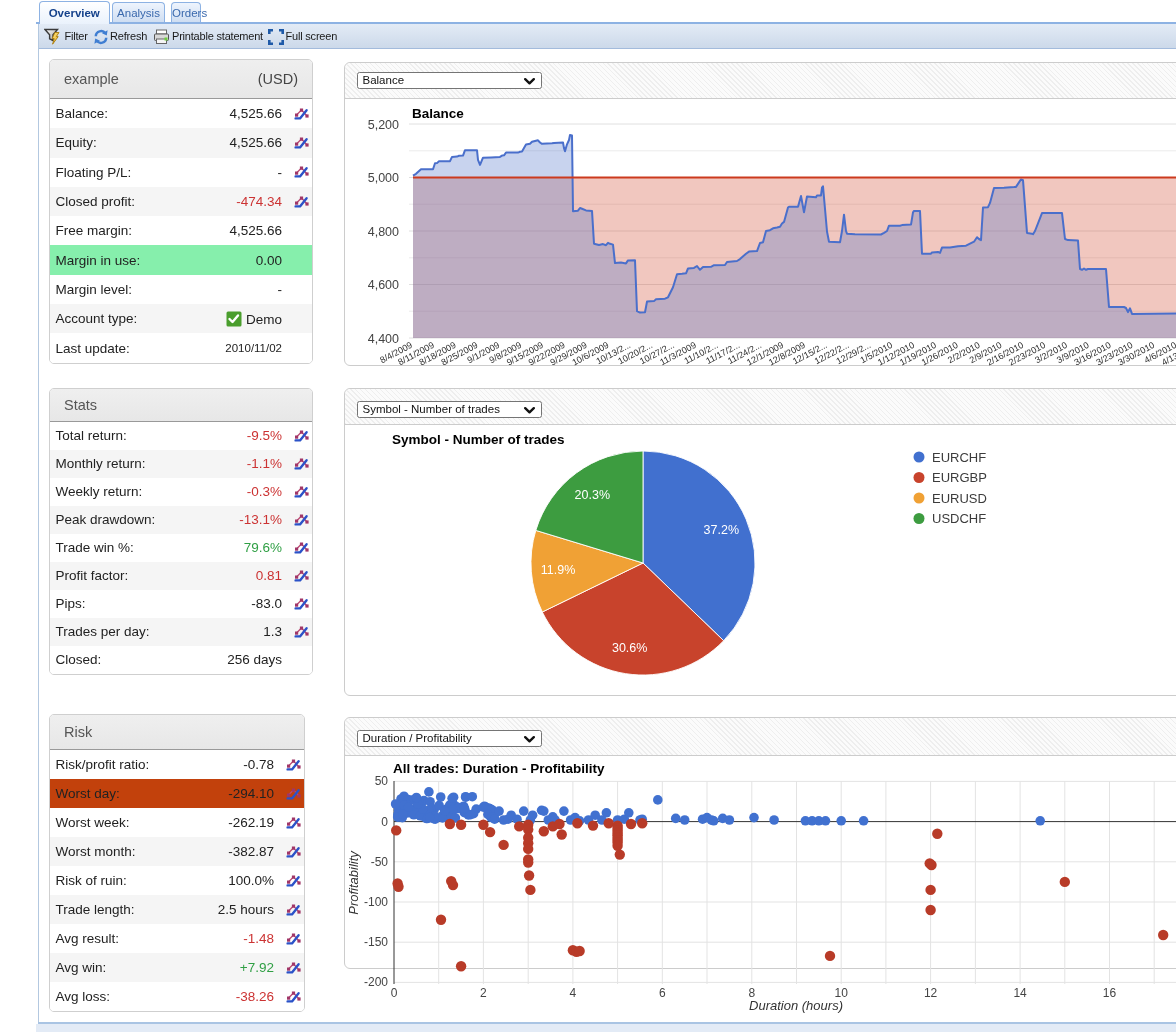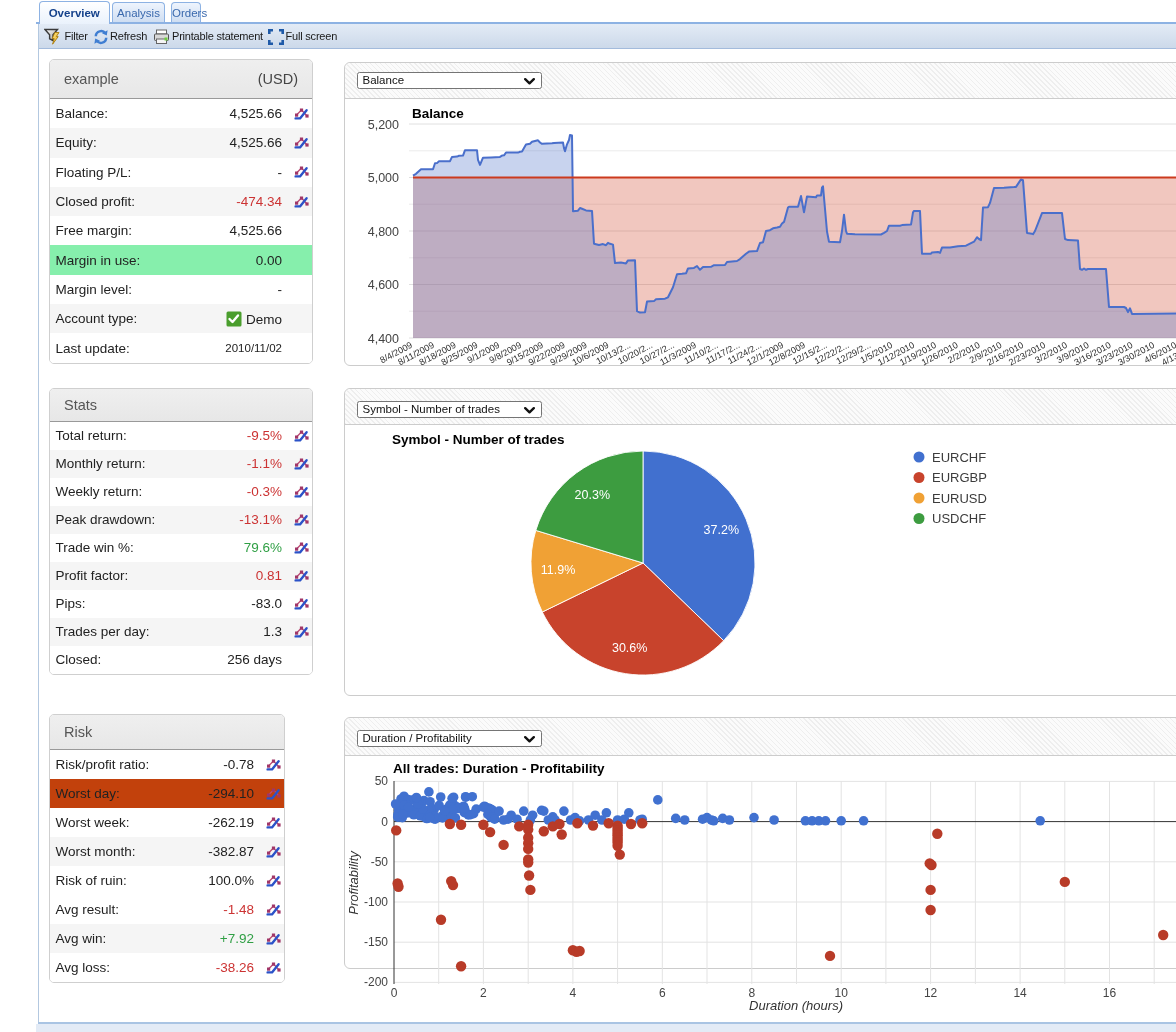--- a/index.html
+++ b/index.html
@@ -257,21 +257,21 @@
             <rect x="11.4" y="7.4" width="3.2" height="3.2" fill="#a03668"></rect>
             <polyline points="1.6,11.4 6,11.4 12.6,3.2" fill="none" stroke="#2b52c8" stroke-width="2.4" stroke-linecap="round" stroke-linejoin="round"></polyline>
           </svg></span>
       </div>
       <div class="prow" style="height:28.0px;background:#fff">
         <span class="plab">Closed:</span>
         <span class="pval ">256 days</span>
         <span class="picw"></span>
       </div>
 </div>
-  <div class="panel" style="left:13px;top:714px;width:236px">
+  <div class="panel" style="left:13px;top:714px;width:256px">
 <div class="phead" style="height:35px;line-height:35px">
         <span class="phl">Risk</span>
       </div>
 <div class="prow" style="height:29.0px;background:#fff">
         <span class="plab">Risk/profit ratio:</span>
         <span class="pval ">-0.78</span>
         <span class="picw"><svg class="sic" width="16" height="13" viewBox="0 0 16 13">
             <polyline points="2.5,8 7.5,3 13,9" fill="none" stroke="#bc4a74" stroke-width="1.3"></polyline>
             <rect x="1" y="6.5" width="3.2" height="3.2" fill="#a03668"></rect>
             <rect x="5.9" y="1.5" width="3.2" height="3.2" fill="#a03668"></rect>
@@ -308,20 +308,31 @@
             <polyline points="2.5,8 7.5,3 13,9" fill="none" stroke="#bc4a74" stroke-width="1.3"></polyline>
             <rect x="1" y="6.5" width="3.2" height="3.2" fill="#a03668"></rect>
             <rect x="5.9" y="1.5" width="3.2" height="3.2" fill="#a03668"></rect>
             <rect x="11.4" y="7.4" width="3.2" height="3.2" fill="#a03668"></rect>
             <polyline points="1.6,11.4 6,11.4 12.6,3.2" fill="none" stroke="#2b52c8" stroke-width="2.4" stroke-linecap="round" stroke-linejoin="round"></polyline>
           </svg></span>
       </div>
       <div class="prow" style="height:29.0px;background:#fff">
         <span class="plab">Risk of ruin:</span>
         <span class="pval ">100.0%</span>
+        <span class="picw"><svg class="sic" width="16" height="13" viewBox="0 0 16 13">
+            <polyline points="2.5,8 7.5,3 13,9" fill="none" stroke="#bc4a74" stroke-width="1.3"></polyline>
+            <rect x="1" y="6.5" width="3.2" height="3.2" fill="#a03668"></rect>
+            <rect x="5.9" y="1.5" width="3.2" height="3.2" fill="#a03668"></rect>
+            <rect x="11.4" y="7.4" width="3.2" height="3.2" fill="#a03668"></rect>
+            <polyline points="1.6,11.4 6,11.4 12.6,3.2" fill="none" stroke="#2b52c8" stroke-width="2.4" stroke-linecap="round" stroke-linejoin="round"></polyline>
+          </svg></span>
+      </div>
+      <div class="prow" style="height:29.0px;background:#f5f5f5">
+        <span class="plab">Trade length:</span>
+        <span class="pval ">2.5 hours</span>
         <span class="picw"><svg class="sic" width="16" height="13" viewBox="0 0 16 13">
             <polyline points="2.5,8 7.5,3 13,9" fill="none" stroke="#bc4a74" stroke-width="1.3"></polyline>
             <rect x="1" y="6.5" width="3.2" height="3.2" fill="#a03668"></rect>
             <rect x="5.9" y="1.5" width="3.2" height="3.2" fill="#a03668"></rect>
             <rect x="11.4" y="7.4" width="3.2" height="3.2" fill="#a03668"></rect>
             <polyline points="1.6,11.4 6,11.4 12.6,3.2" fill="none" stroke="#2b52c8" stroke-width="2.4" stroke-linecap="round" stroke-linejoin="round"></polyline>
           </svg></span>
       </div>
       <div class="prow" style="height:29.0px;background:#fff">
         <span class="plab">Avg result:</span>

